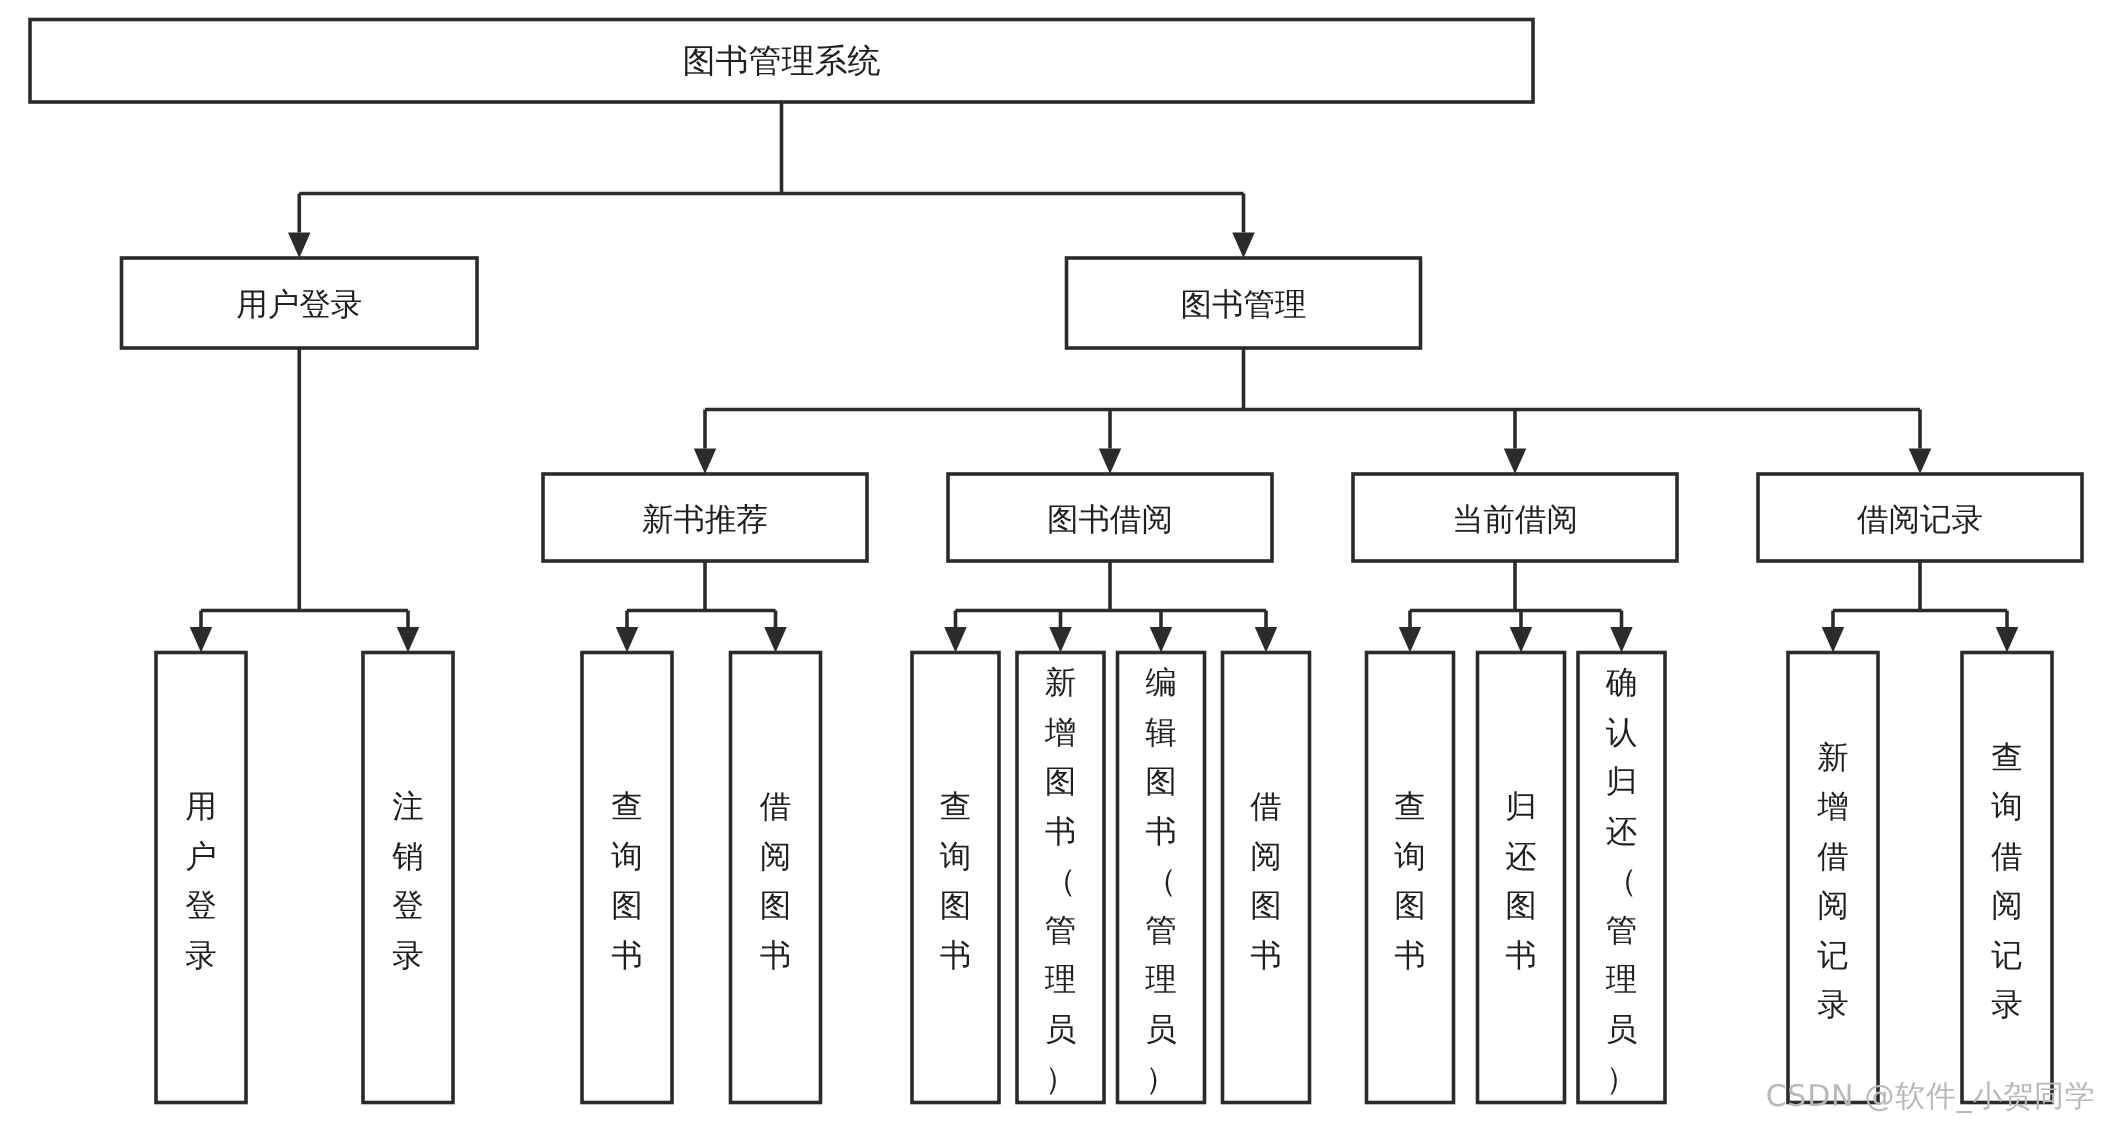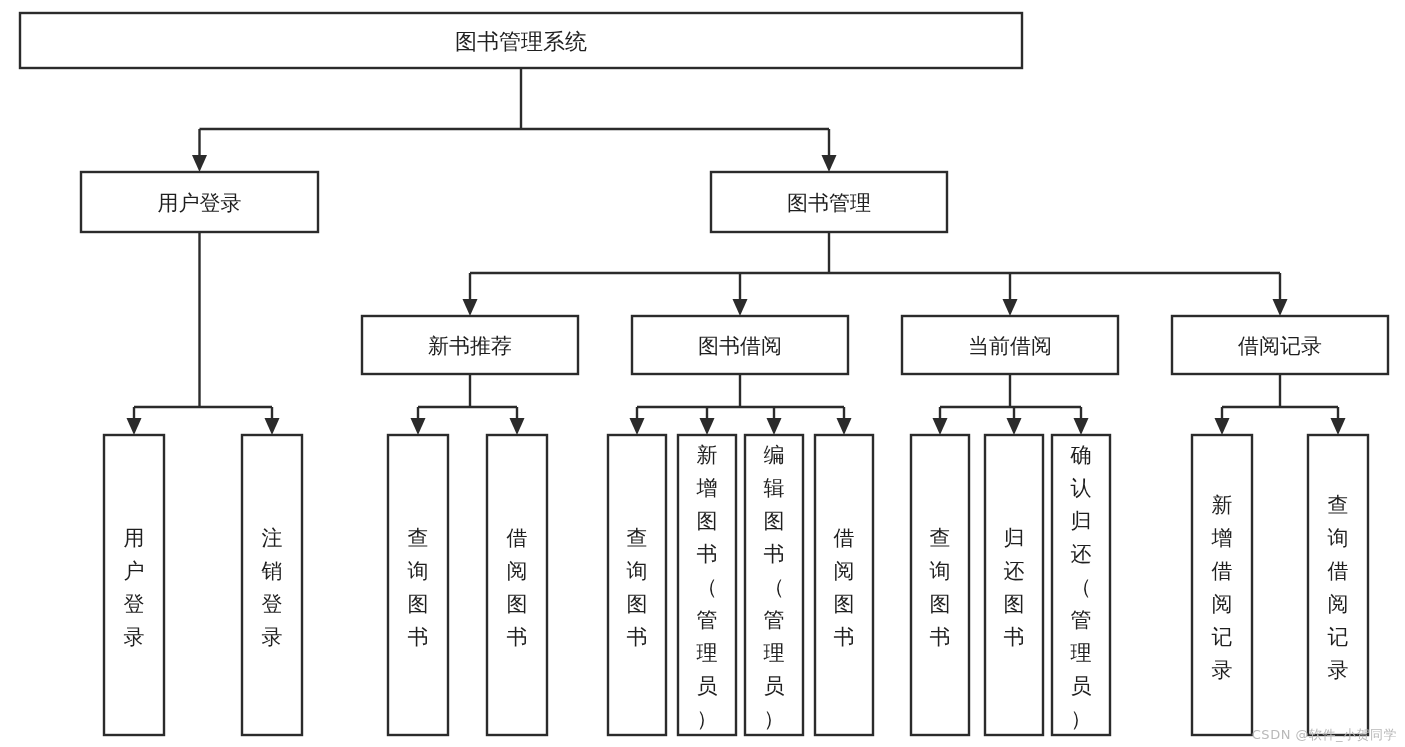--- a/index.html
+++ b/index.html
@@ -53,21 +53,21 @@
   }
   .arrow-head {
     fill: #2b2b2b;
     stroke: none;
   }
   .watermark {
     position: absolute;
     right: 8px;
     bottom: 3px;
     font-family: "DejaVu Sans", "Liberation Sans", sans-serif;
-    font-size: 13px;
+    font-size: 20px;
     color: #b9b9b9;
     white-space: nowrap;
     letter-spacing: 0.5px;
     pointer-events: none;
   }
 </style>
 </head>
 <body>
 
 <div id="diagram-root">

